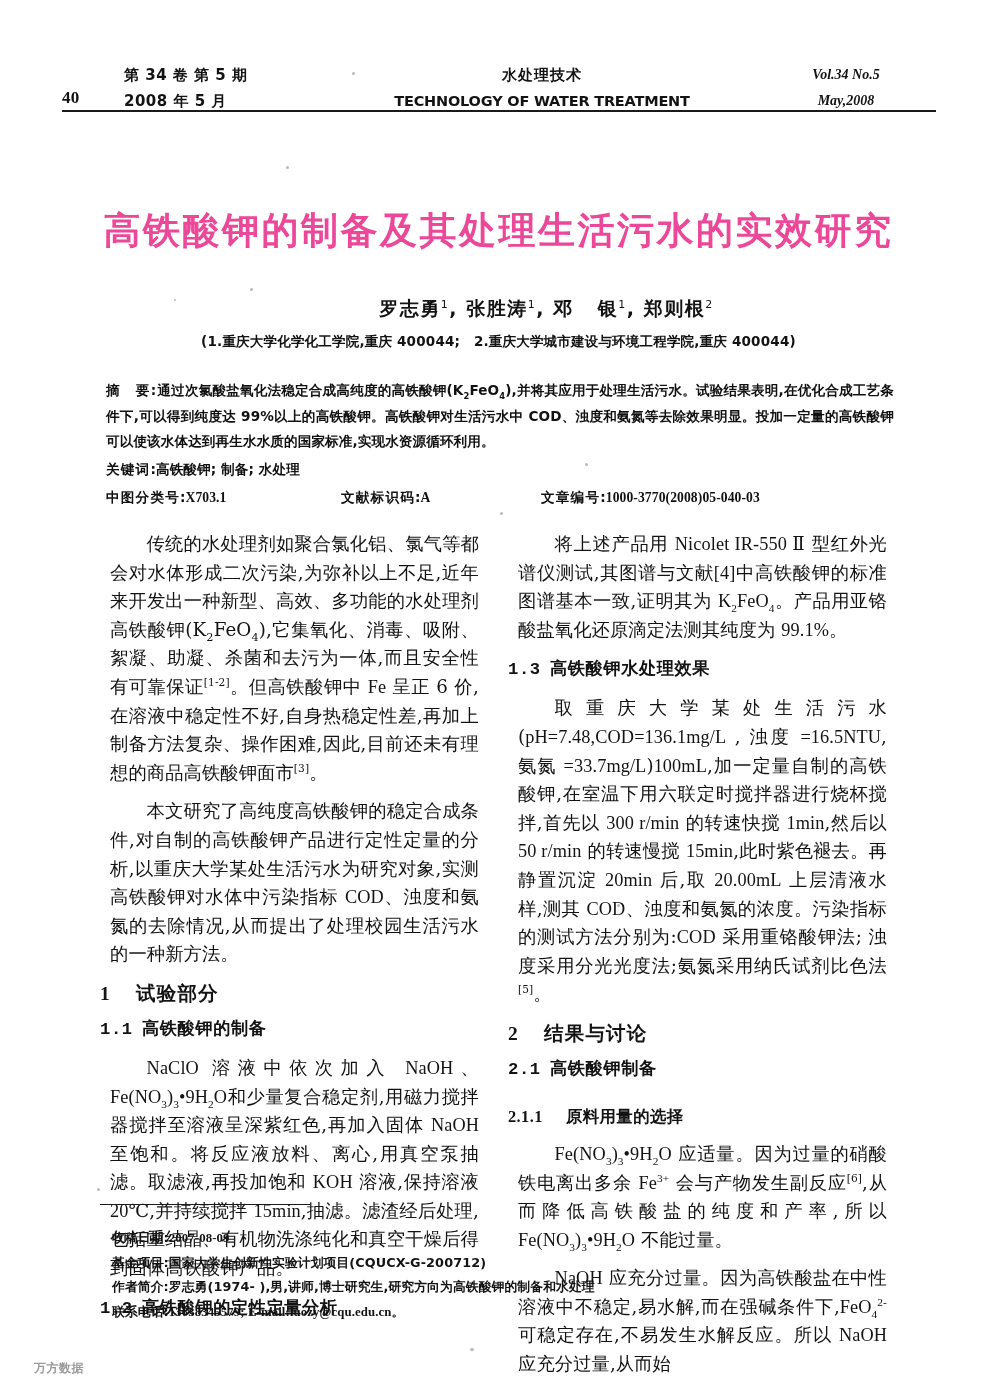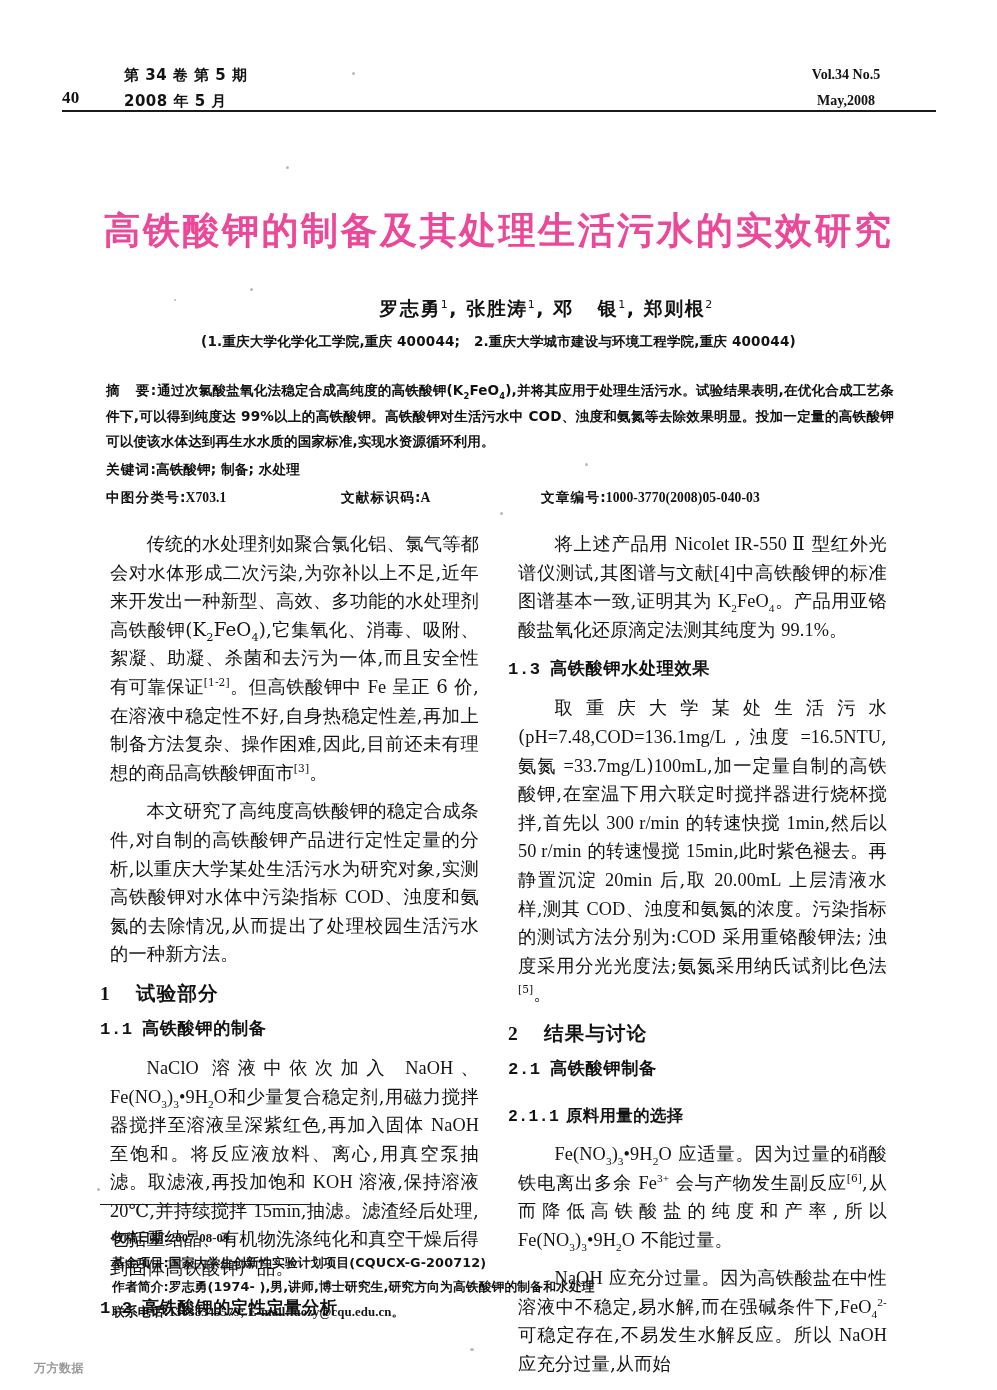--- a/index.html
+++ b/index.html
@@ -75,20 +75,21 @@
   .issue-block {
     position: absolute;
     right: 0px;
     top: 0px;
     width: 180px;
     text-align: center;
     font-size: 14px;
     font-weight: 700;
     line-height: 26px;
     font-family: "Liberation Serif", "DejaVu Serif", serif;
+    font-style: italic;
   }
   .head-rule {
     position: absolute;
     left: 62px;
     top: 110px;
     width: 874px;
     height: 0;
     border-top: 2.2px solid #1a1a1a;
   }
 
@@ -222,21 +223,21 @@
     text-indent: 0 !important;
     font-family: "DejaVu Sans", "Liberation Sans", sans-serif;
     font-weight: 700;
     font-size: 16.4px;
     letter-spacing: 0.4px;
     line-height: 27px;
   }
   .h3 .num {
     display: inline-block;
     width: 58px;
-    font-family: Liberation Mono, monospace;
+    font-family: Liberation Serif, serif;
     font-weight: 700;
     margin-top: 16px;
   }
 
   sub, sup {
     font-size: 0.62em;
     line-height: 0;
   }
   sup.ref {
     font-size: 0.58em;
@@ -293,20 +294,24 @@
 <div class="page">
 
   <div class="masthead">
     <div class="folio">40</div>
 
     <div class="vol-block">
       <div>第 34 卷 第 5 期</div>
       <div>2008 年 5 月</div>
     </div>
 
+    <div class="journal-block">
+      <div class="journal-cn">水处理技术</div>
+      <div class="journal-en">TECHNOLOGY OF WATER TREATMENT</div>
+    </div>
 
     <div class="issue-block">
       <div>Vol.34 No.5</div>
       <div>May,2008</div>
     </div>
   </div>
   <div class="head-rule"></div>
 
   <div class="title">高铁酸钾的制备及其处理生活污水的实效研究</div>
 

